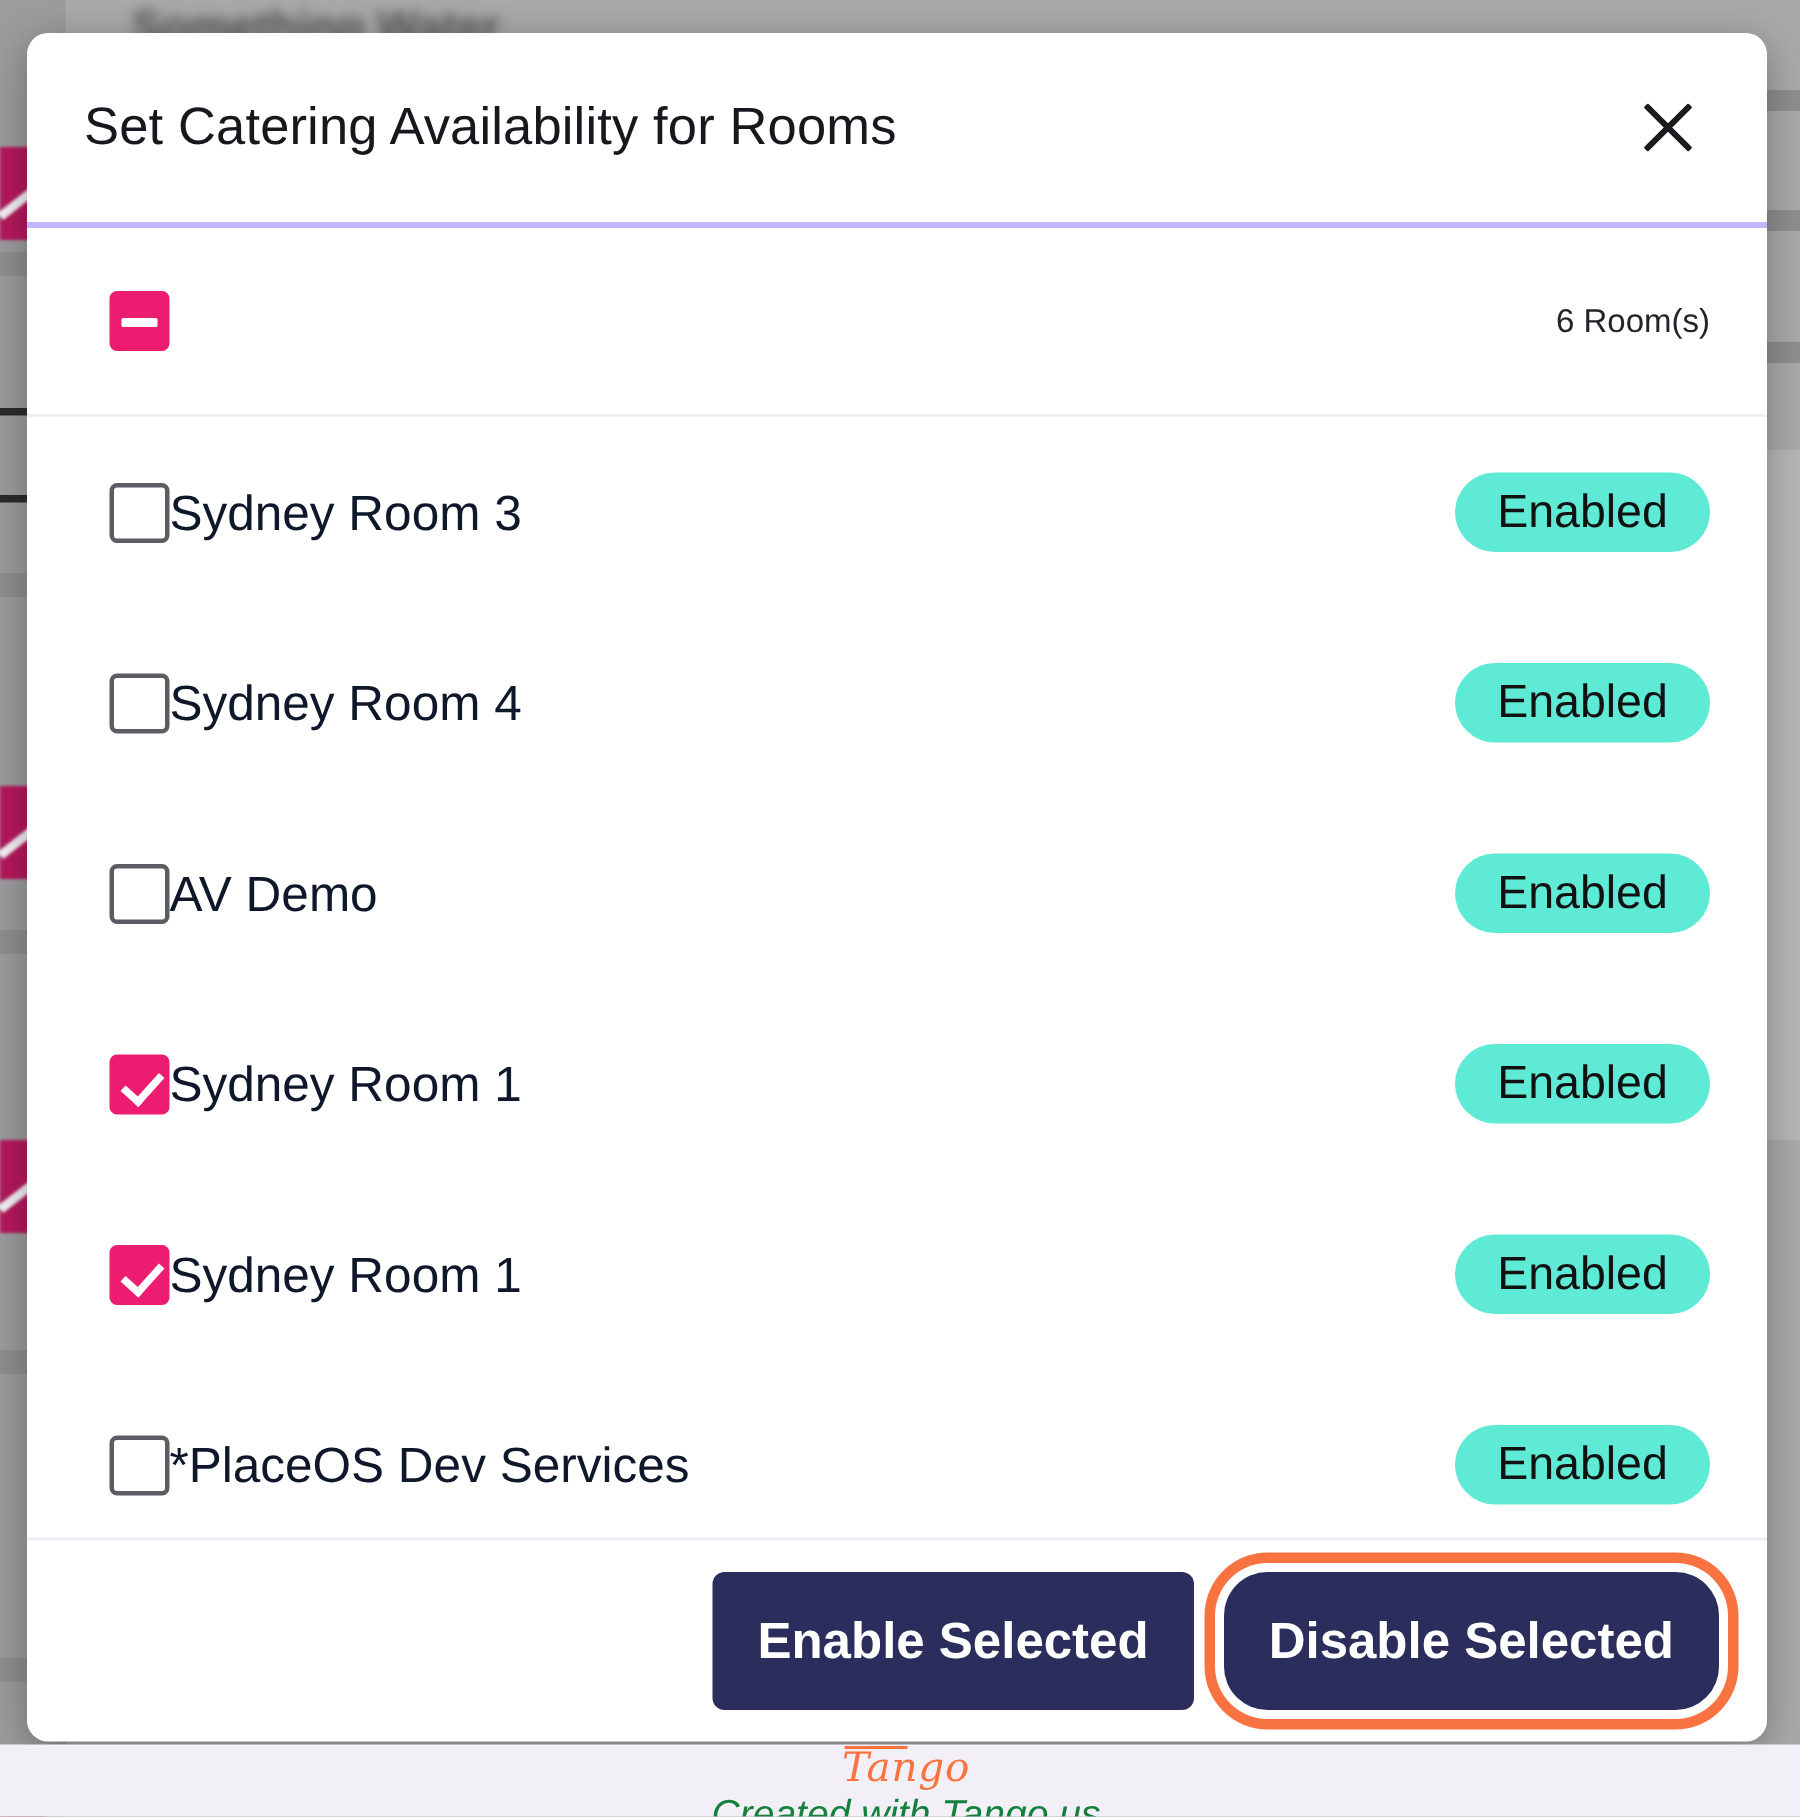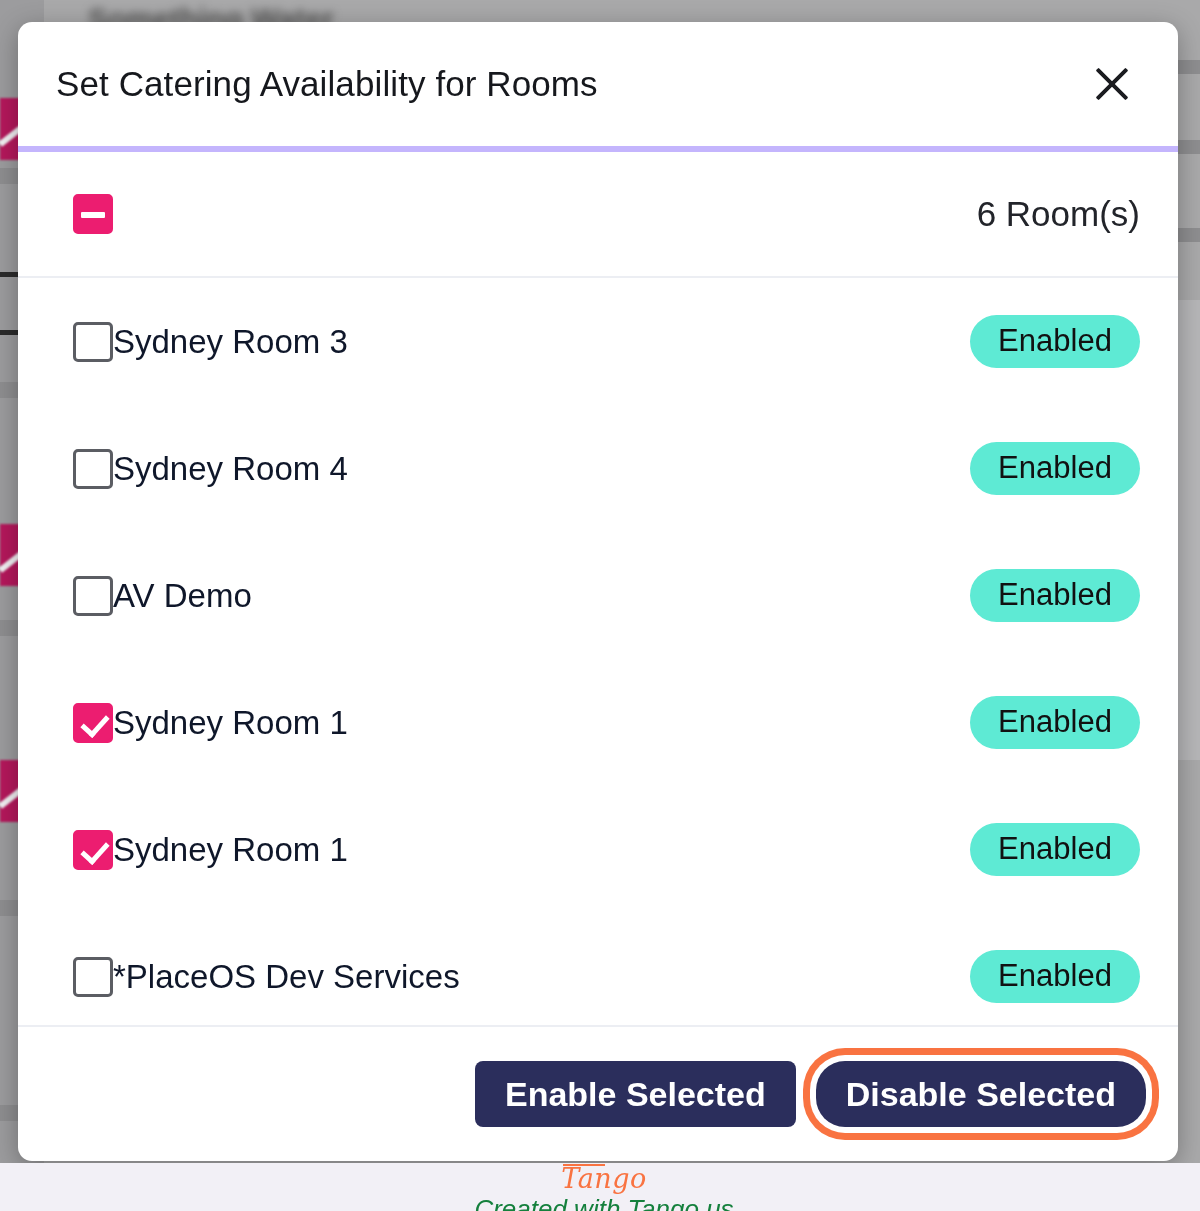--- a/index.html
+++ b/index.html
@@ -90,21 +90,21 @@
   }
 
   
   #modal-header {
     height: 130px;
     flex: 0 0 130px;
     display: flex;
     align-items: center;
     justify-content: space-between;
     padding: 0 38px 0 38px;
-    border-bottom: 6px solid #c4b5fd;
+    border-bottom: 4px solid #c4b5fd;
   }
   #modal-title {
     font-size: 35px;
     color: #16181d;
     font-weight: 400;
     letter-spacing: .1px;
   }
   #close-btn {
     width: 56px; height: 56px;
     position: relative;
@@ -127,21 +127,21 @@
   #select-all-row {
     height: 126px;
     flex: 0 0 126px;
     display: flex;
     align-items: center;
     padding: 0 38px 0 55px;
     border-bottom: 2px solid #eceef3;
   }
   #room-count {
     margin-left: auto;
-    font-size: 35px;
+    font-size: 22px;
     color: #22242a;
   }
 
   
   #room-list {
     flex: 1 1 auto;
     overflow: hidden;
     border-bottom: 2px solid #eceef3;
   }
   .room-row {
@@ -214,21 +214,21 @@
     padding: 0 32px 0 0;
   }
   .action-btn {
     background: #2b2e5c;
     color: #ffffff;
     font-size: 34px;
     font-weight: 700;
     border: none;
     border-radius: 8px;
     padding: 0 30px;
-    height: 66px;
+    height: 92px;
     cursor: pointer;
     white-space: nowrap;
     font-family: "Liberation Sans", "DejaVu Sans", sans-serif;
   }
   .action-btn.highlighted {
     box-shadow: 0 0 0 6px #ffffff, 0 0 0 13px #f97341;
     border-radius: 29px;
   }
 
   

